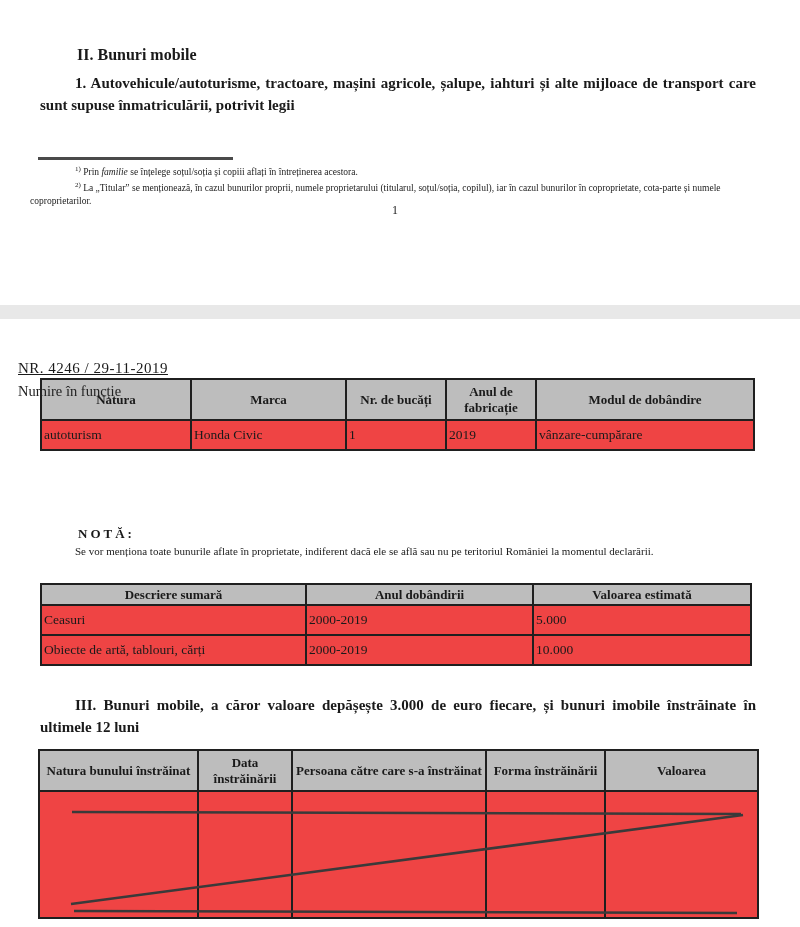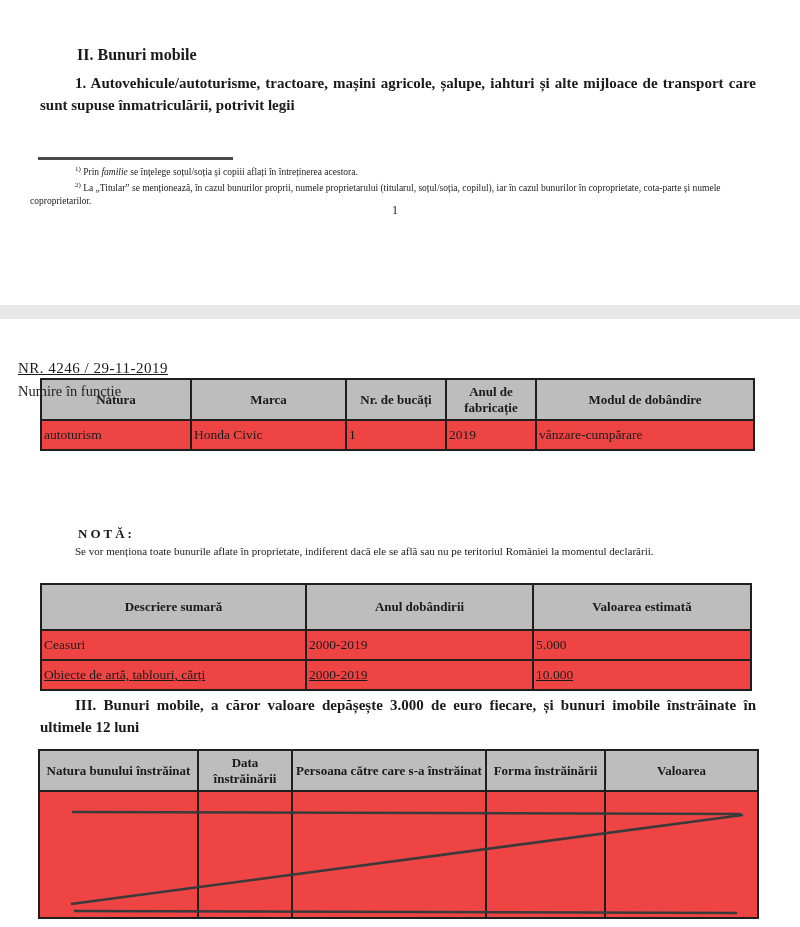--- a/index.html
+++ b/index.html
@@ -92,31 +92,31 @@
   <div class="abs par-reg" style="left:40px; top:541px; width:713px;">Se vor menționa toate bunurile aflate în proprietate, indiferent dacă ele se află sau nu pe teritoriul României la momentul declarării.</div>
 
   <div class="abs doc-table" style="left:40px; top:583px; width:710px;">
     <table>
       <colgroup>
           <col style="width:265px">
           <col style="width:227px">
           <col style="width:218px">
         </colgroup>
       <tbody>
-          <tr style="height:46px;">
+          <tr style="height:21px;">
         <th>Descriere sumară</th>
         <th>Anul dobândirii</th>
         <th>Valoarea estimată</th>
       </tr>
       <tr style="height:30px;">
         <td>Ceasuri</td>
         <td>2000-2019</td>
         <td>5.000</td>
       </tr>
-      <tr style="height:30px;text-decoration:underline;">
+      <tr style="height:30px;">
         <td>Obiecte de artă, tablouri, cărți</td>
         <td>2000-2019</td>
         <td>10.000</td>
       </tr>
     </tbody>
       </table>
   </div>
 
   <div class="abs par-bold" style="left:40px; top:694px; width:716px;">III. Bunuri mobile, a căror valoare depășește 3.000 de euro fiecare, și bunuri imobile înstrăinate în ultimele 12 luni</div>
 

